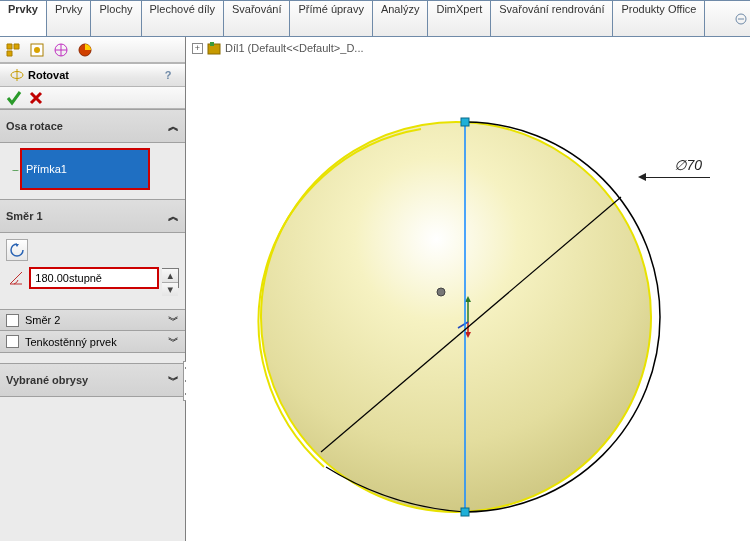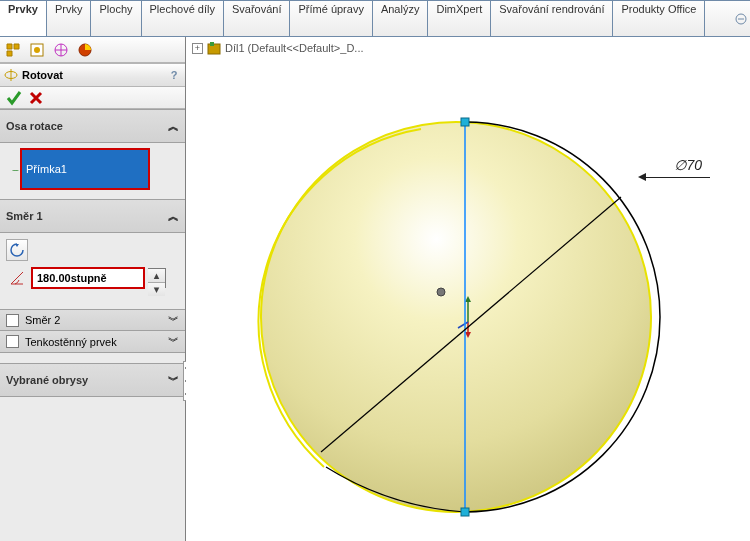--- a/index.html
+++ b/index.html
@@ -12,40 +12,40 @@
   .tab-corner { margin-left: auto; width: 18px; display:flex; align-items:center; justify-content:center; color:#6f8aa8; }
 
   
   .main { flex: 1; display: flex; }
 
   
   .panel { width: 186px; background: #ebebeb; border-right: 1px solid #7f7f7f; display: flex; flex-direction: column; }
   .panel-icons { height: 26px; display: flex; gap: 2px; align-items: center; padding: 2px 2px; background: linear-gradient(#fefefe,#e9e9e9); border-bottom: 1px solid #b5b5b5; }
   .picon { width: 22px; height: 22px; border: 1px solid transparent; display:flex; align-items:center; justify-content:center; cursor: default; }
 
-  .feature-title { height: 24px; background: linear-gradient(#fefefe,#e8e8e8 60%,#e0e0e0); border-top:1px solid #b5b5b5; border-bottom:1px solid #b5b5b5; display:flex; align-items:center; padding: 0 4px; position:relative; }
+  .feature-title { height: 24px; background: linear-gradient(#fefefe,#e8e8e8 60%,#e0e0e0); border-top:1px solid #b5b5b5; border-bottom:1px solid #b5b5b5; display:flex; align-items:center; padding: 0 10px; position:relative; }
   .feature-title .rot-icon { width:14px; height:14px; margin-right:4px; }
   .feature-title .qmark { margin-left:auto; color:#6f8aa8; font-weight:bold; width:14px; text-align:center; }
   .confirm-row { height: 22px; display:flex; align-items:center; padding: 0 6px; gap:6px; background: linear-gradient(#fafafa,#ececec); border-bottom:1px solid #b5b5b5; }
 
   .section-header { height: 20px; background: linear-gradient(#dedede,#d2d2d2); border-top:1px solid #a0a0a0; border-bottom:1px solid #a0a0a0; display:flex; align-items:center; padding:16px 6px; font-weight:bold; color:#333; }
   .section-header .chev { margin-left:auto; color:#333; }
   .section-body { padding: 6px 6px 10px 6px; background:#ebebeb; }
 
   .axis-field { display:flex; align-items:center; gap:4px; margin-left:6px; }
   .axis-field .dash { color:#5aa05a; letter-spacing:-2px; }
   .axis-input { width: 128px; height:18px; background:#1f6fc2; color:#fff; border:1px solid #1f6fc2; padding:19px 4px; outline:2px solid #c00; outline-offset:-1px; }
 
   .dir-row { display:flex; align-items:center; gap:4px; margin-bottom:6px; }
   .dir-icon { width:22px; height:22px; border:1px solid #aaa; background:linear-gradient(#fff,#e8e8e8); display:flex; align-items:center; justify-content:center; }
   .dir-select { flex:1; height:20px; border:1px solid #7a7a7a; background:#fff; }
 
   .angle-row { display:flex; align-items:center; gap:4px; }
   .angle-icon { width:22px; height:22px; display:flex; align-items:center; justify-content:center; color:#b02a2a; position:relative; }
-  .angle-field { width: 112px; height:20px; border:1px solid #7a7a7a; background:#fff; padding:1px 4px; outline:2px solid #c00; outline-offset:-1px;font-weight:bold; }
+  .angle-field { width: 128px; height:20px; border:1px solid #7a7a7a; background:#fff; padding:1px 4px; outline:2px solid #c00; outline-offset:-1px; }
   .spinner { width:18px; height:20px; border:1px solid #7a7a7a; border-left:none; display:flex; flex-direction:column; }
   .spinner div { flex:1; display:flex; align-items:center; justify-content:center; color:#444; background:linear-gradient(#f8f8f8,#e4e4e4); cursor:default; }
   .spinner div:first-child { border-bottom:1px solid #aaa; }
 
   .check-row { height: 22px; background: linear-gradient(#dedede,#d2d2d2); border-top:1px solid #a0a0a0; border-bottom:1px solid #a0a0a0; display:flex; align-items:center; padding:0 6px; gap:6px; }
   .check-box { width:13px; height:13px; border:1px solid #7a7a7a; background:#fff; }
 
   .divider-grip { width:6px; height:40px; background:#fff; border:1px solid #999; display:flex; flex-direction:column; align-items:center; justify-content:space-around; margin-left:auto; }
   .divider-grip span { width:2px; height:2px; background:#888; }
 

